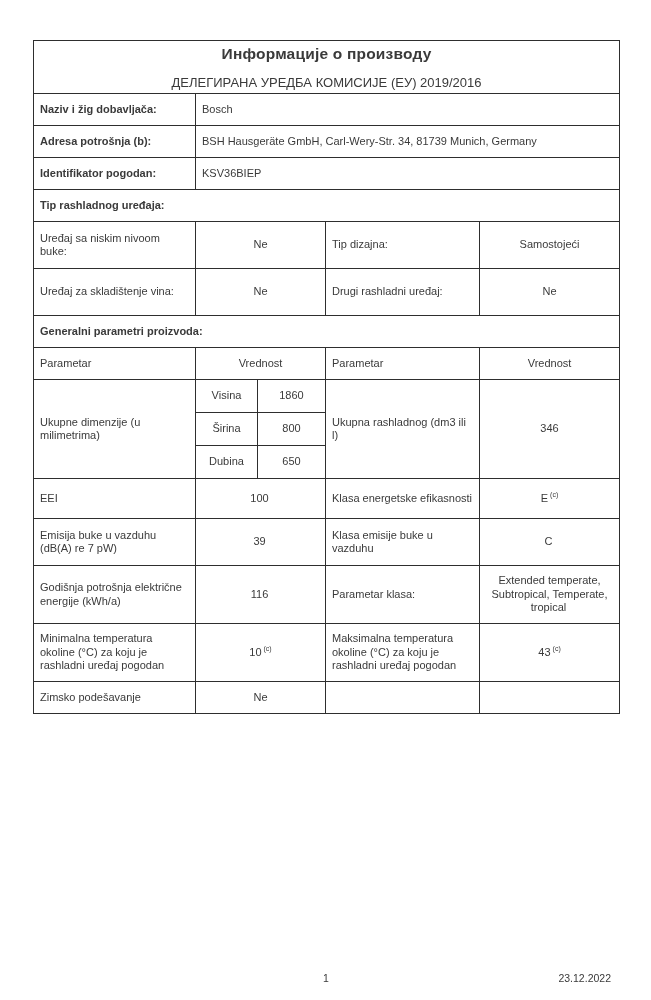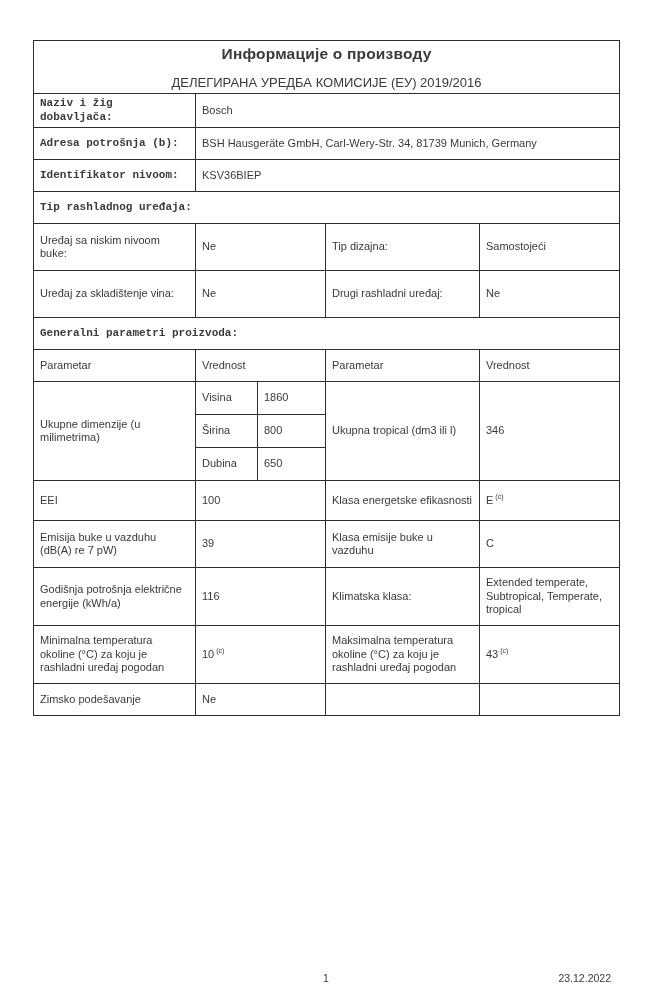--- a/index.html
+++ b/index.html
@@ -20,22 +20,22 @@
     table-layout: fixed;
   }
   .doc-table td {
     border: 1.5px solid #2e2e2e;
     font-size: 11px;
     line-height: 13.5px;
     padding: 3px 6px;
     vertical-align: middle;
     word-wrap: break-word;
   }
-  .b { font-weight: bold; font-family: Liberation Mono, monospace; }
-  .c { text-align: left; }
+  .b { font-weight: bold; }
+  .c { text-align: center; }
   .title-cell { padding: 9px 9px 7px 9px; }
   .doc-title {
     font-size: 15.5px;
     font-weight: bold;
     margin: 2px 0 16px 0;
     letter-spacing: 0.2px;
   }
   .doc-subtitle { font-size: 13px; }
   sup { font-size: 7px; margin-left: 2px; line-height: 0; }
   tr.rh32 { height: 32px; }
@@ -75,21 +75,21 @@
 
   <tr class="rh32">
     <td class="b">Naziv i žig dobavljača:</td>
     <td colspan="4">Bosch</td>
   </tr>
   <tr class="rh32">
     <td class="b">Adresa potrošnja (b):</td>
     <td colspan="4">BSH Hausgeräte GmbH, Carl-Wery-Str. 34, 81739 Munich, Germany</td>
   </tr>
   <tr class="rh32">
-    <td class="b">Identifikator nivoom:</td>
+    <td class="b">Identifikator pogodan:</td>
     <td colspan="4">KSV36BIEP</td>
   </tr>
 
   <tr class="rh32">
     <td colspan="5" class="b">Tip rashladnog uređaja:</td>
   </tr>
 
   <tr class="rh47">
     <td>Uređaj sa niskim nivoom buke:</td>
     <td colspan="2" class="c">Ne</td>
@@ -111,21 +111,21 @@
     <td>Parametar</td>
     <td colspan="2" class="c">Vrednost</td>
     <td>Parametar</td>
     <td class="c">Vrednost</td>
   </tr>
 
   <tr class="rh33">
     <td rowspan="3">Ukupne dimenzije (u milimetrima)</td>
     <td class="c">Visina</td>
     <td class="c">1860</td>
-    <td rowspan="3">Ukupna tropical (dm3 ili l)</td>
+    <td rowspan="3">Ukupna rashladnog (dm3 ili l)</td>
     <td rowspan="3" class="c">346</td>
   </tr>
   <tr class="rh33">
     <td class="c">Širina</td>
     <td class="c">800</td>
   </tr>
   <tr class="rh33">
     <td class="c">Dubina</td>
     <td class="c">650</td>
   </tr>
@@ -140,21 +140,21 @@
   <tr class="rh47">
     <td>Emisija buke u vazduhu (dB(A) re 7 pW)</td>
     <td colspan="2" class="c"><span>39</span><sup></sup></td>
     <td>Klasa emisije buke u vazduhu</td>
     <td class="c"><span>C</span><sup></sup></td>
   </tr>
 
   <tr class="rh58">
     <td>Godišnja potrošnja električne energije (kWh/a)</td>
     <td colspan="2" class="c"><span>116</span><sup></sup></td>
-    <td>Klimatska klasa:</td>
+    <td>Parametar klasa:</td>
     <td class="c"><span>Extended temperate, Subtropical, Temperate, tropical</span><sup></sup></td>
   </tr>
 
   <tr class="rh58">
     <td>Minimalna temperatura okoline (°C) za koju je rashladni uređaj pogodan</td>
     <td colspan="2" class="c"><span>10</span><sup>(c)</sup></td>
     <td>Maksimalna temperatura okoline (°C) za koju je rashladni uređaj pogodan</td>
     <td class="c"><span>43</span><sup>(c)</sup></td>
   </tr>
 

